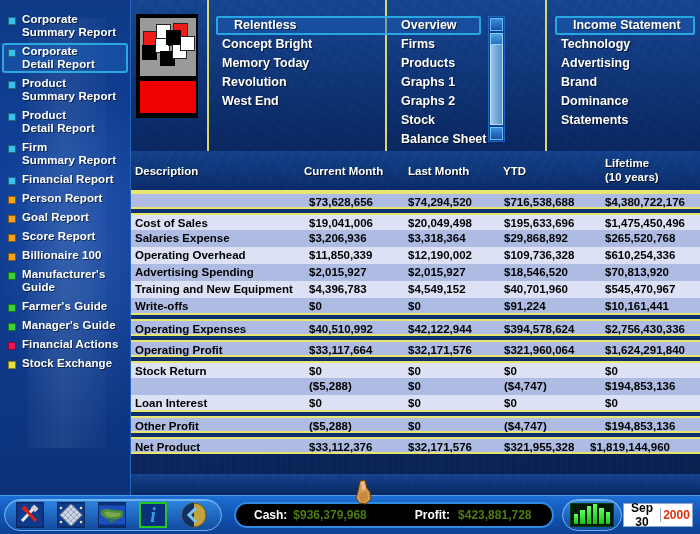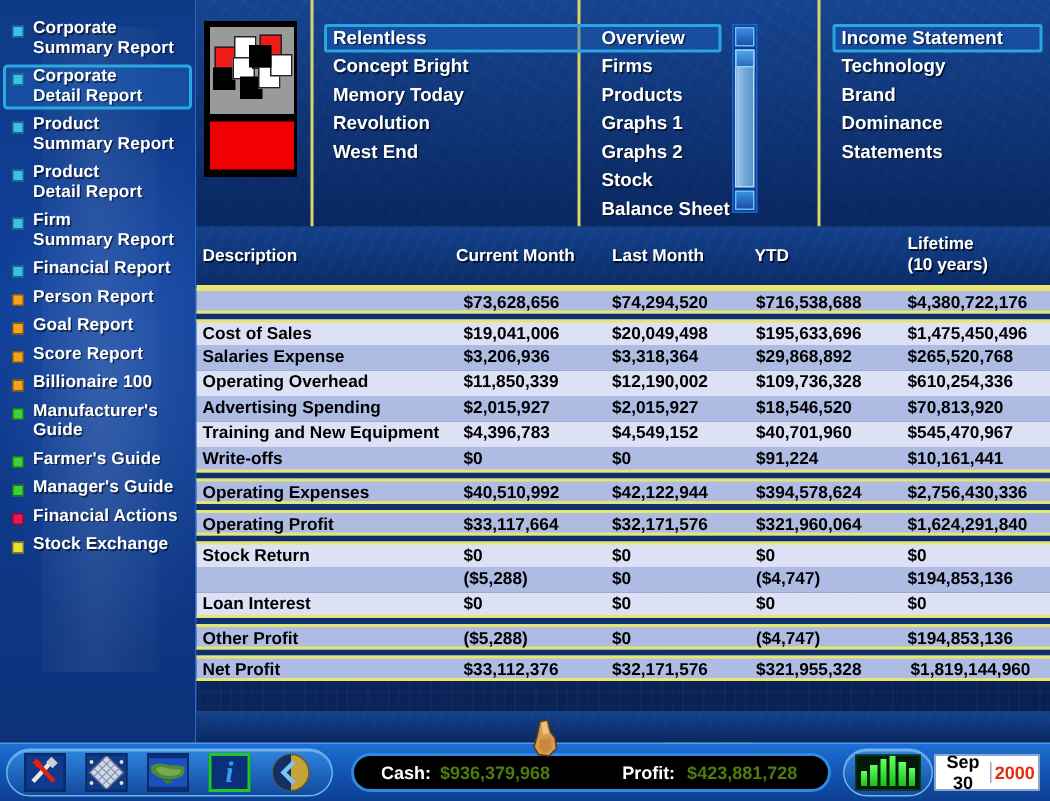--- a/index.html
+++ b/index.html
@@ -111,21 +111,21 @@
     line-height: 19px;
     padding-left: 6px;
     text-shadow: 1px 1px 0 rgba(0,0,0,0.6);
     cursor: pointer;
     white-space: nowrap;
   }
   .lp-row.sel {
     border: 2px solid #28a6e2;
     border-radius: 2px;
     line-height: 15px;
-    padding-left: 4px;
+    padding-left: 16px;
     background: rgba(28,96,186,0.45);
   }
 
   
   .scroll {
     position: absolute; left: 357px; top: 16px;
     width: 17px; height: 126px;
     background: #0d3f9c;
     border: 1px solid #1f63c8;
   }
@@ -392,20 +392,21 @@
         <div class="lp-row">Products</div>
         <div class="lp-row">Graphs 1</div>
         <div class="lp-row">Graphs 2</div>
         <div class="lp-row">Stock</div>
         <div class="lp-row">Balance Sheet</div>
       </div>
 
     <div class="listpanel" id="subsection-list" style="left:424px; top:16px; width:140px;">
         <div class="lp-row sel">Income Statement</div>
         <div class="lp-row">Technology</div>
+        <div class="lp-row">Advertising</div>
         <div class="lp-row">Brand</div>
         <div class="lp-row">Dominance</div>
         <div class="lp-row">Statements</div>
       </div>
   </div>
 
   <div class="tablewrap">
     <div class="thead">
       <div class="th" style="left:4px;  top:14px;">Description</div>
       <div class="th" style="left:173px; top:14px;">Current Month</div>
@@ -505,25 +506,25 @@
         <div class="gapstrip"></div>
         <div class="trow dark sep-top sep-bot">
           <span class="cell desc" style="left: 4px;">Other Profit</span>
           <span class="cell num" style="left: 178px;">($5,288)</span>
           <span class="cell num" style="left: 277px;">$0</span>
           <span class="cell num" style="left: 373px;">($4,747)</span>
           <span class="cell num" style="left: 474px;">$194,853,136</span>
         </div>
         <div class="gapstrip"></div>
         <div class="trow dark sep-top sep-bot">
-          <span class="cell desc" style="left: 4px;">Net Profit</span>
+          <span class="cell desc" style="left: 4px;">Net Product</span>
           <span class="cell num" style="left: 178px;">$33,112,376</span>
           <span class="cell num" style="left: 277px;">$32,171,576</span>
           <span class="cell num" style="left: 373px;">$321,955,328</span>
-          <span class="cell num" style="left: 476px;">$1,819,144,960</span>
+          <span class="cell num" style="left: 459px;">$1,819,144,960</span>
         </div>
       </div>
     <div class="ellipse"></div>
   </div>
 
   <div class="underzone"></div>
 
   <svg class="hand" viewBox="0 0 22 26">
     <path d="M8 2 L13 1 L15 9 L18 13 L19 20 L14 25 L7 24 L4 19 L6 12 Z" fill="#d49a4e" stroke="#5a3a12" stroke-width="1"></path>
     <path d="M9 3 L12 2 L14 10 L10 11 Z" fill="#efc083"></path>

